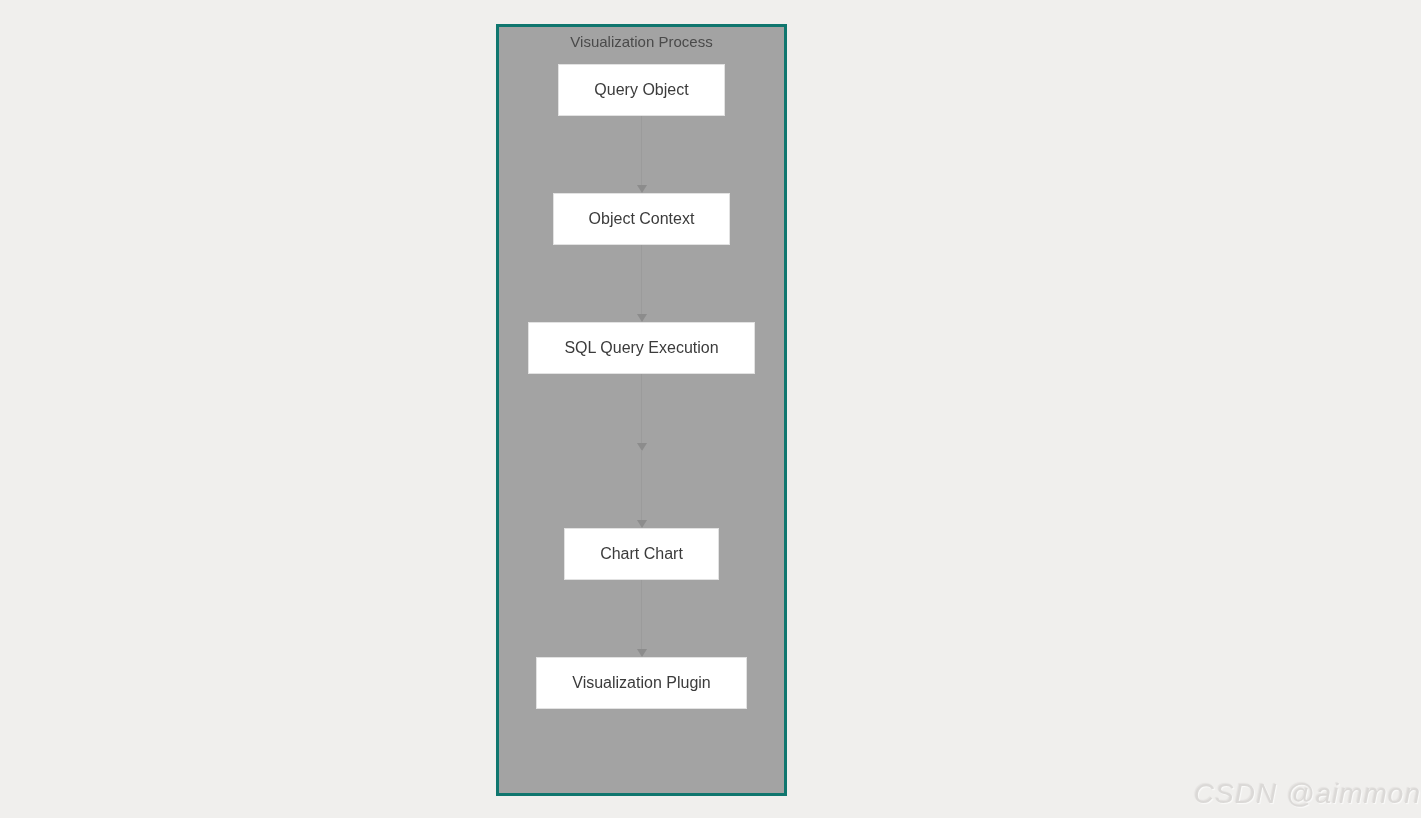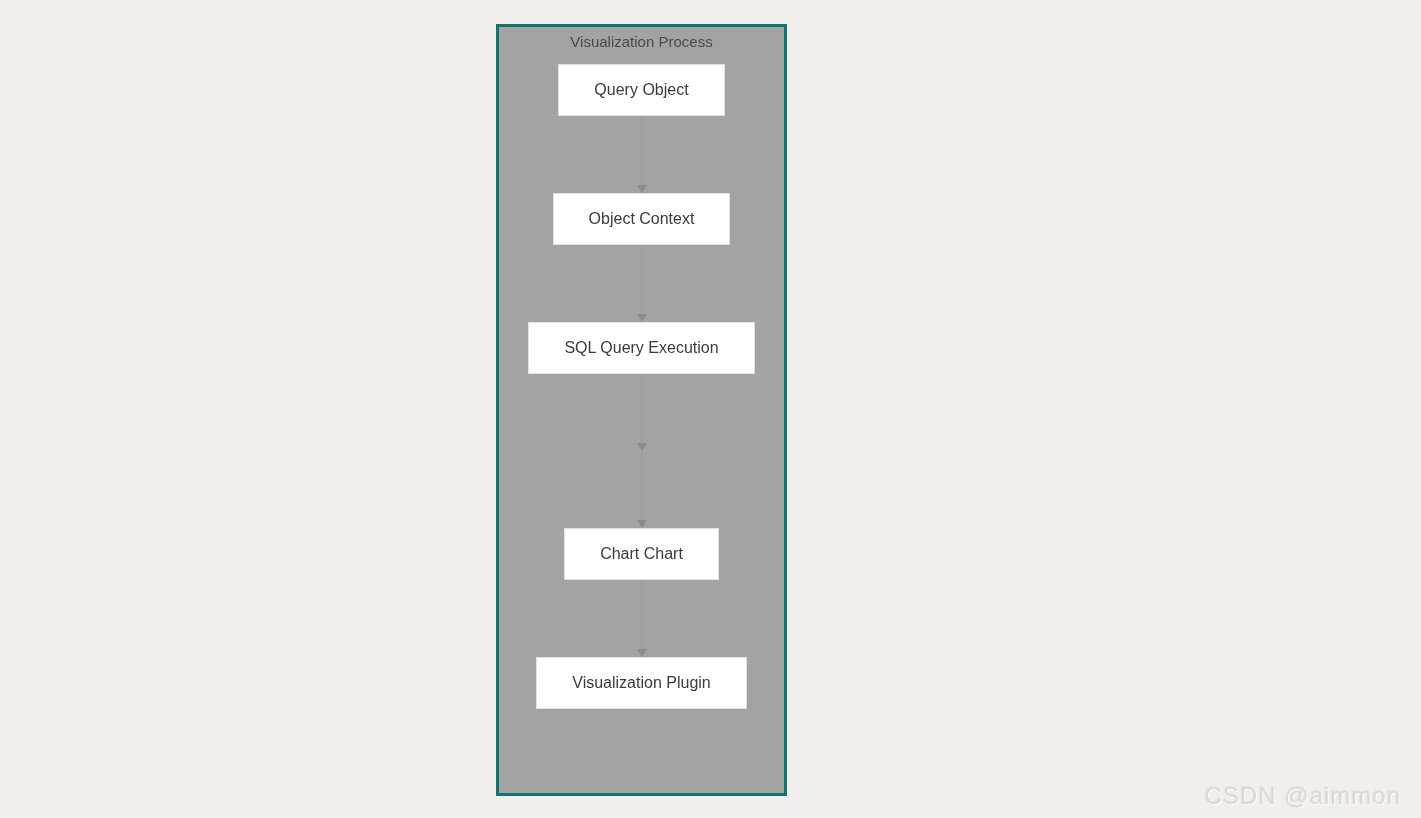--- a/index.html
+++ b/index.html
@@ -73,27 +73,28 @@
   .connector .arrowhead {
     width: 0;
     height: 0;
     border-left: 5px solid transparent;
     border-right: 5px solid transparent;
     border-top: 8px solid #8c8c8c;
   }
 
   .watermark {
     position: absolute;
-    right: 20px;
+    right: 0;
     bottom: 8px;
-    font-size: 24px;
+    font-size: 28px;
     color: #dbd9d7;
     text-shadow: 1px 1px 1px #fbfbfa, -1px -1px 1px #e4e2e0;
     letter-spacing: 1px;
     white-space: nowrap;
+    font-style: italic;
   }
 </style>
 </head>
 <body>
 
 <div class="canvas">
   <div class="diagram-title">Visualization Process</div>
 
   <div class="flow">
 

